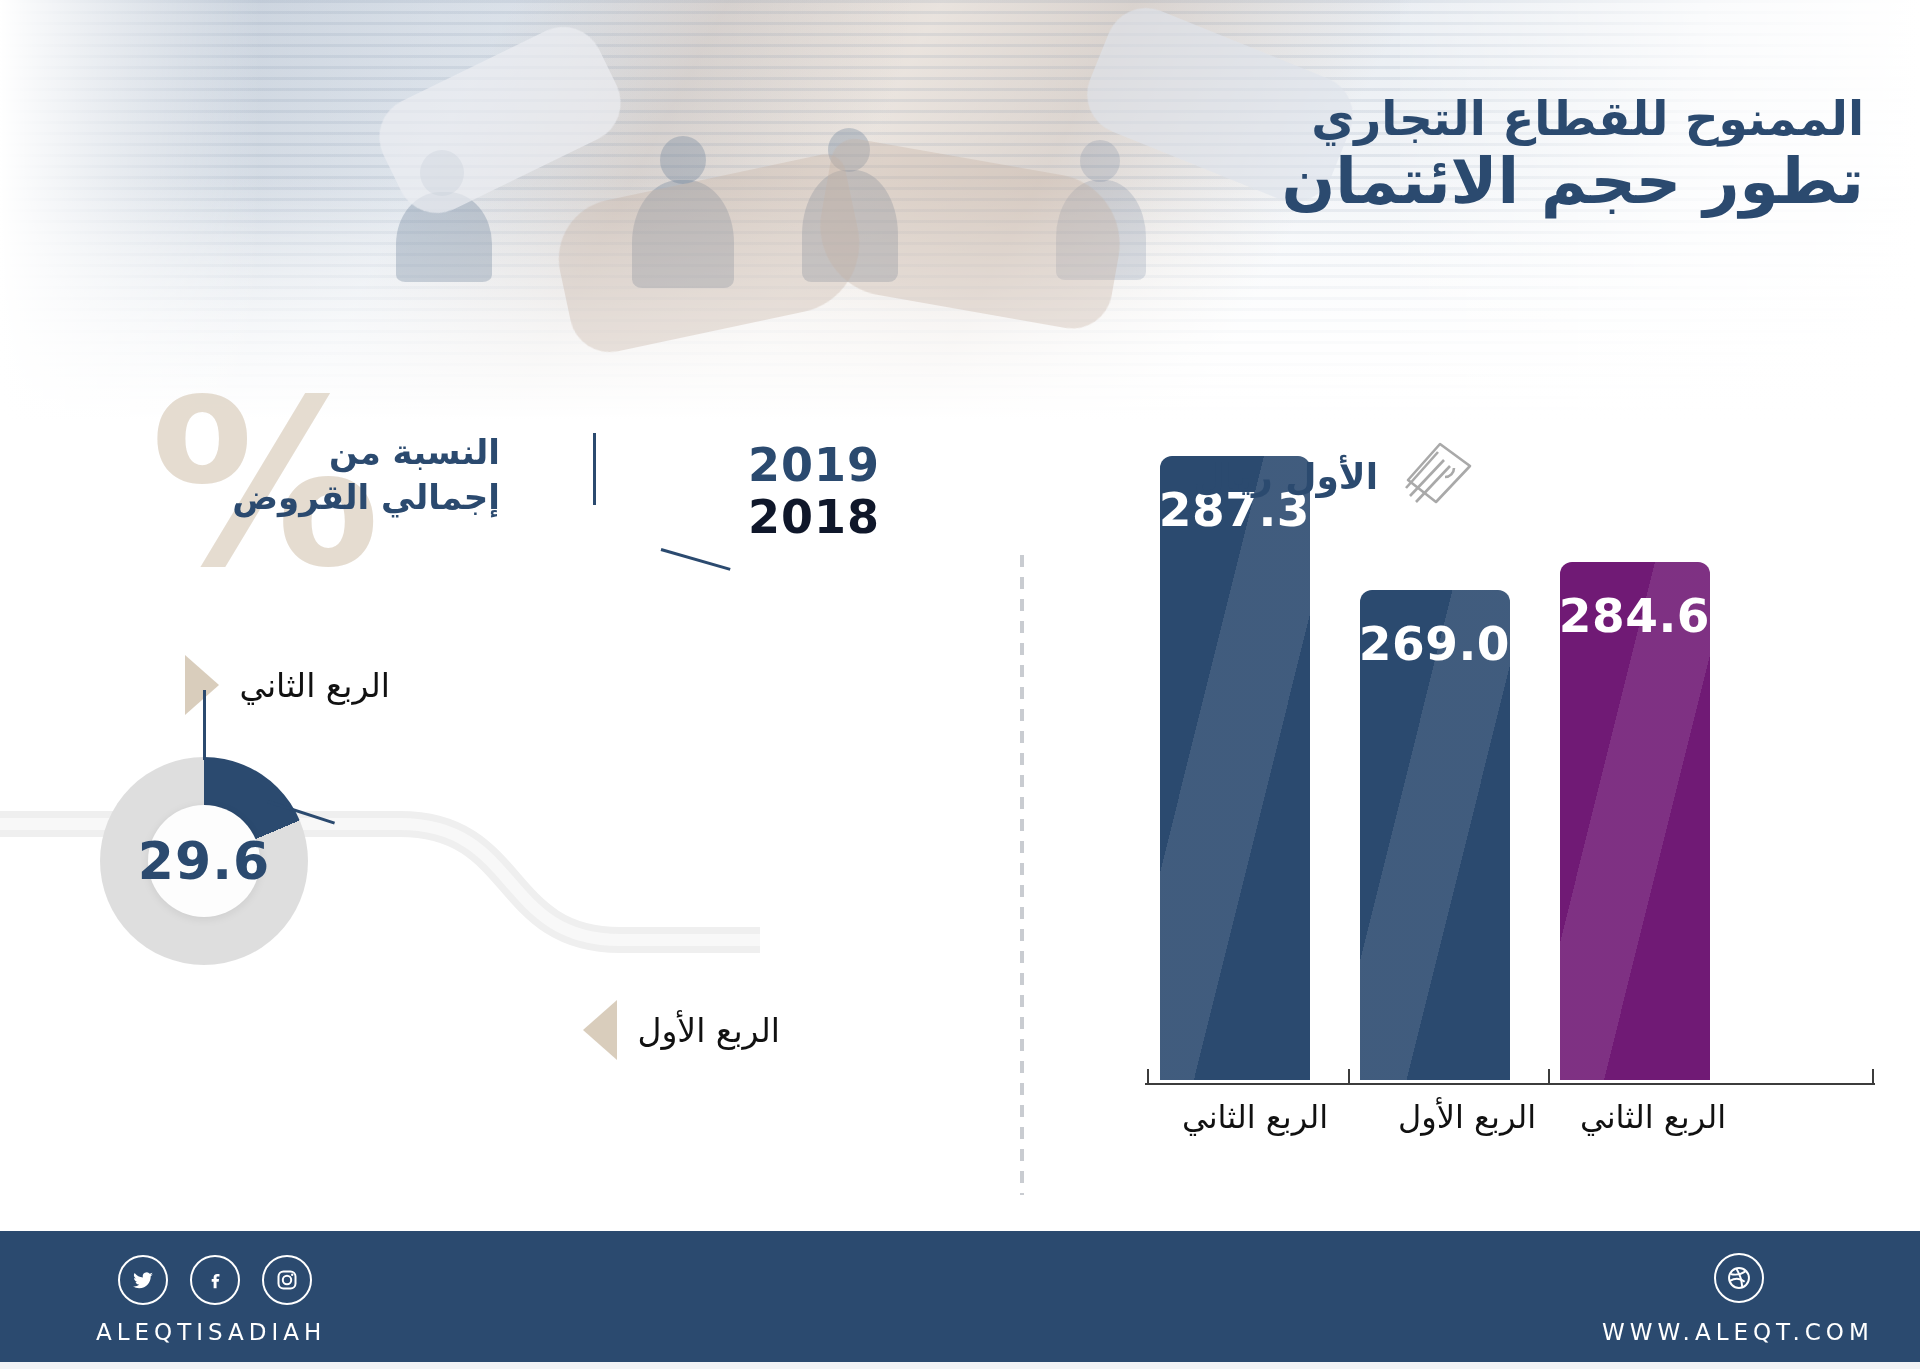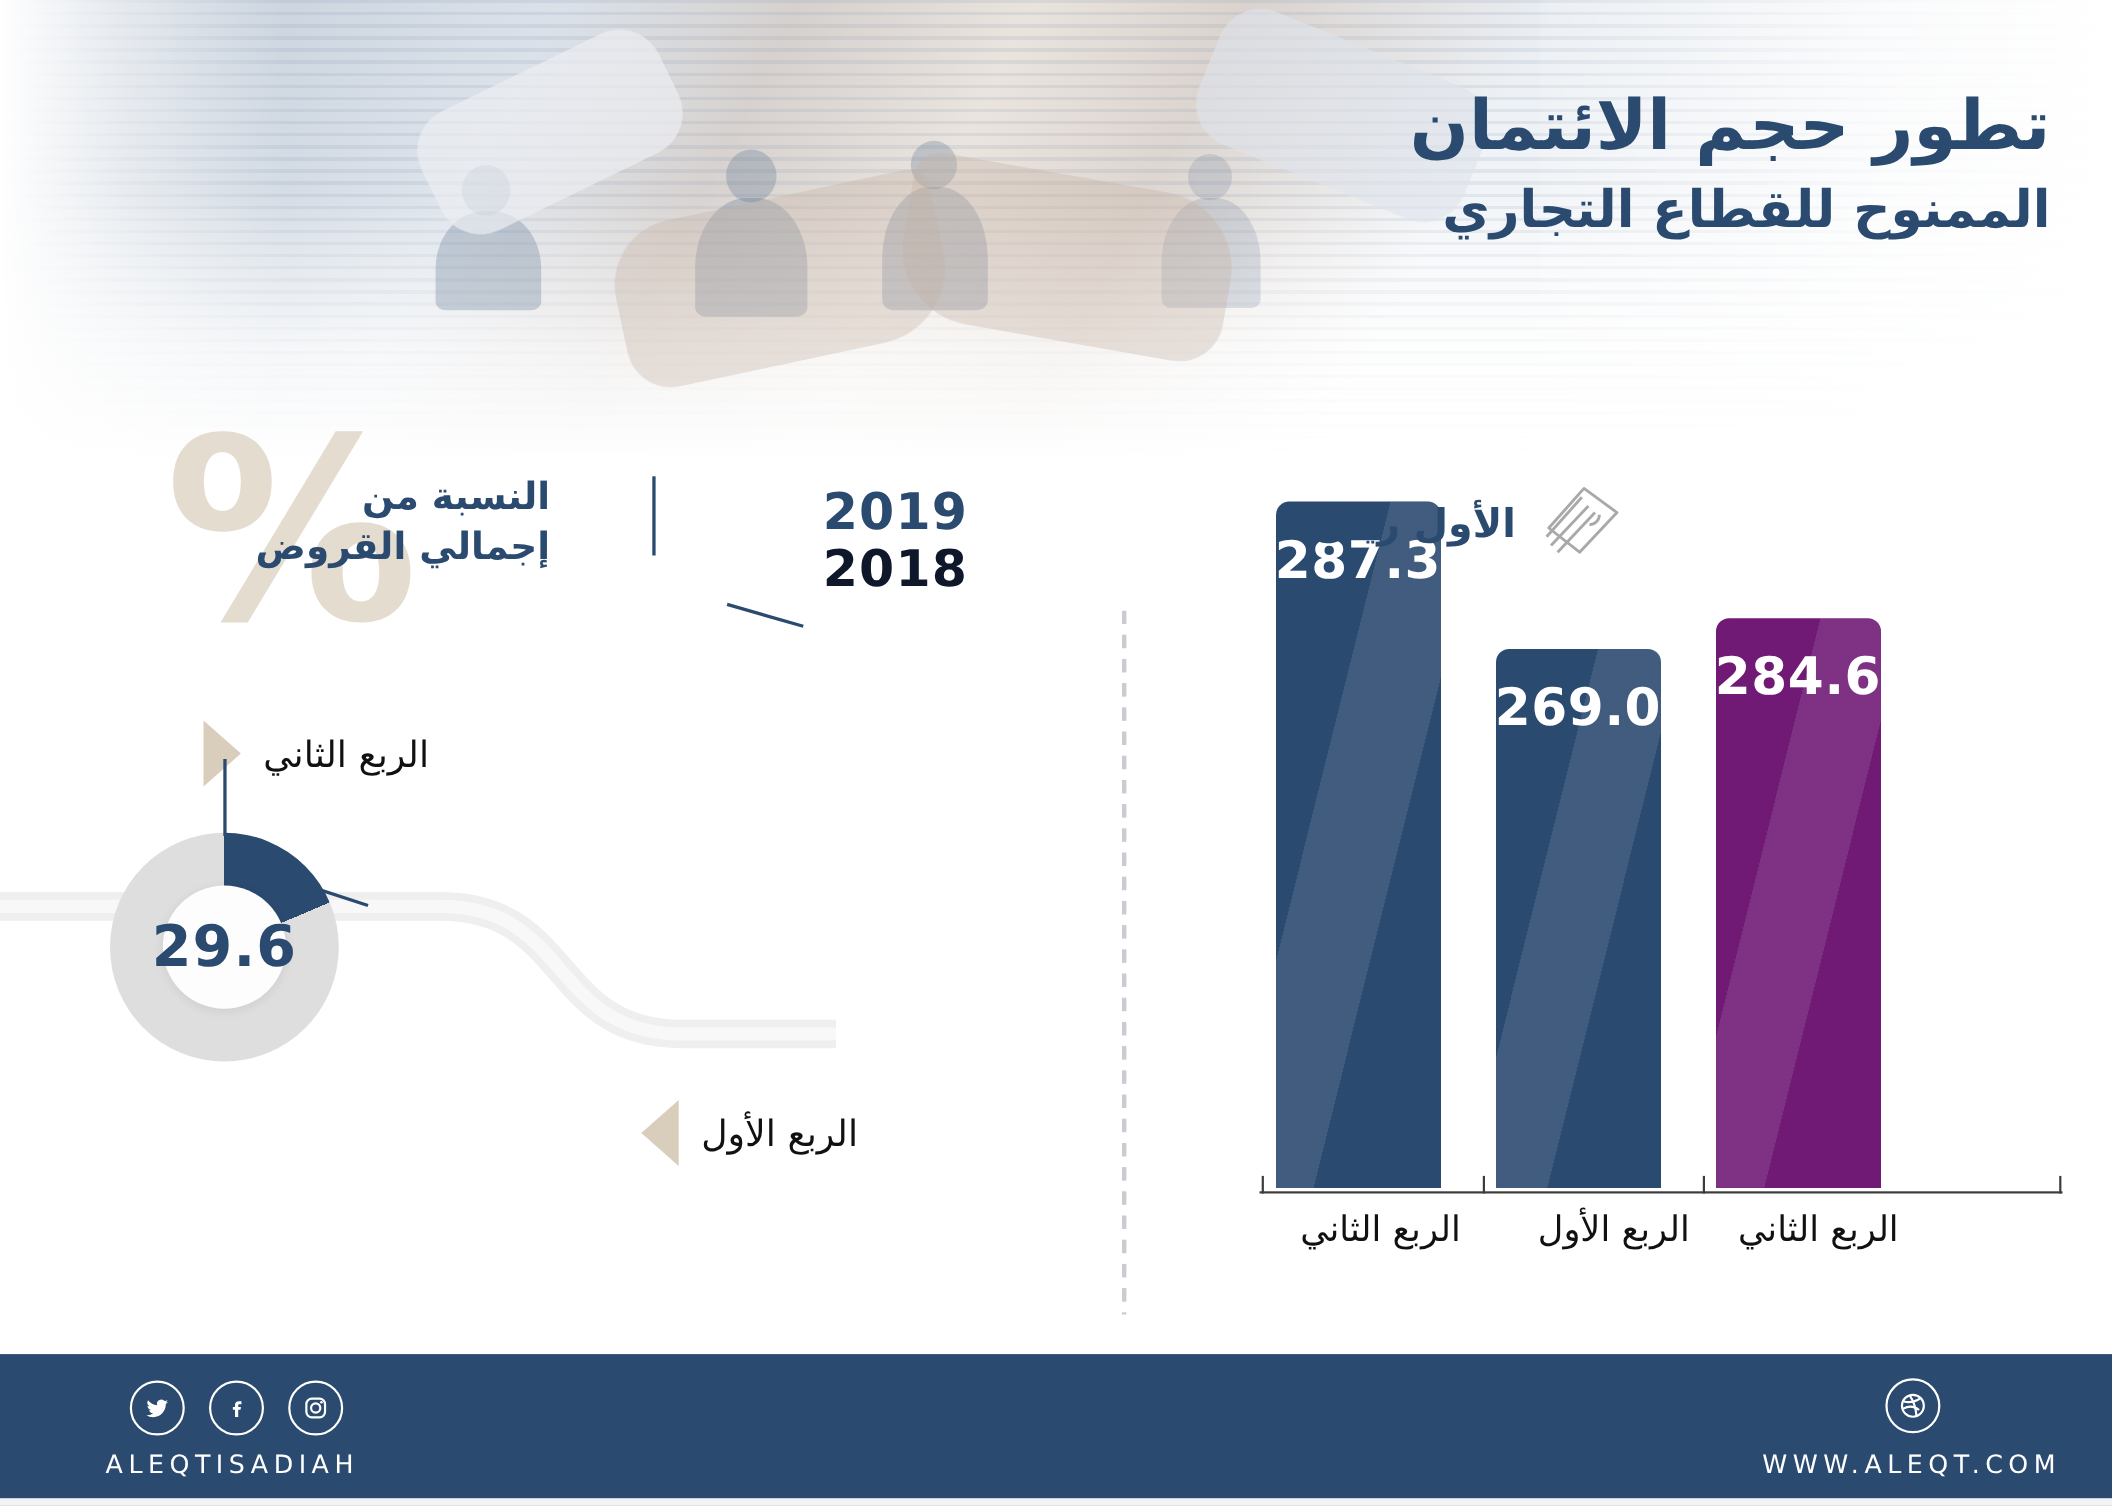--- a/index.html
+++ b/index.html
@@ -146,22 +146,22 @@
     <div class="hand" style="left:560px;top:180px;width:300px;height:150px;border-radius:60px 20px 70px 40px;transform:rotate(-12deg);"></div>
     <div class="hand" style="left:820px;top:160px;width:300px;height:150px;border-radius:24px 70px 40px 70px;transform:rotate(10deg);"></div>
     <div class="hand" style="left:380px;top:60px;width:240px;height:120px;border-radius:40px;transform:rotate(-26deg);background:rgba(236,238,242,.70);"></div>
     <div class="hand" style="left:1090px;top:40px;width:260px;height:130px;border-radius:40px;transform:rotate(22deg);background:rgba(222,228,236,.62);"></div>
 
     <div class="hero-fade-left"></div>
     <div class="hero-fade-right"></div>
   </div>
 
   <div id="title-block">
+    <div id="title-line2">الممنوح للقطاع التجاري</div>
     <div id="title-line1">تطور حجم الائتمان</div>
-    <div id="title-line2">الممنوح للقطاع التجاري</div>
   </div>
 
   <div id="pct-glyph">%</div>
 
   <div id="pct-caption">
     <div>النسبة من</div>
     <div>إجمالي القروض</div>
   </div>
 
   <div class="q-row" style="right:1530px;top:655px;">

